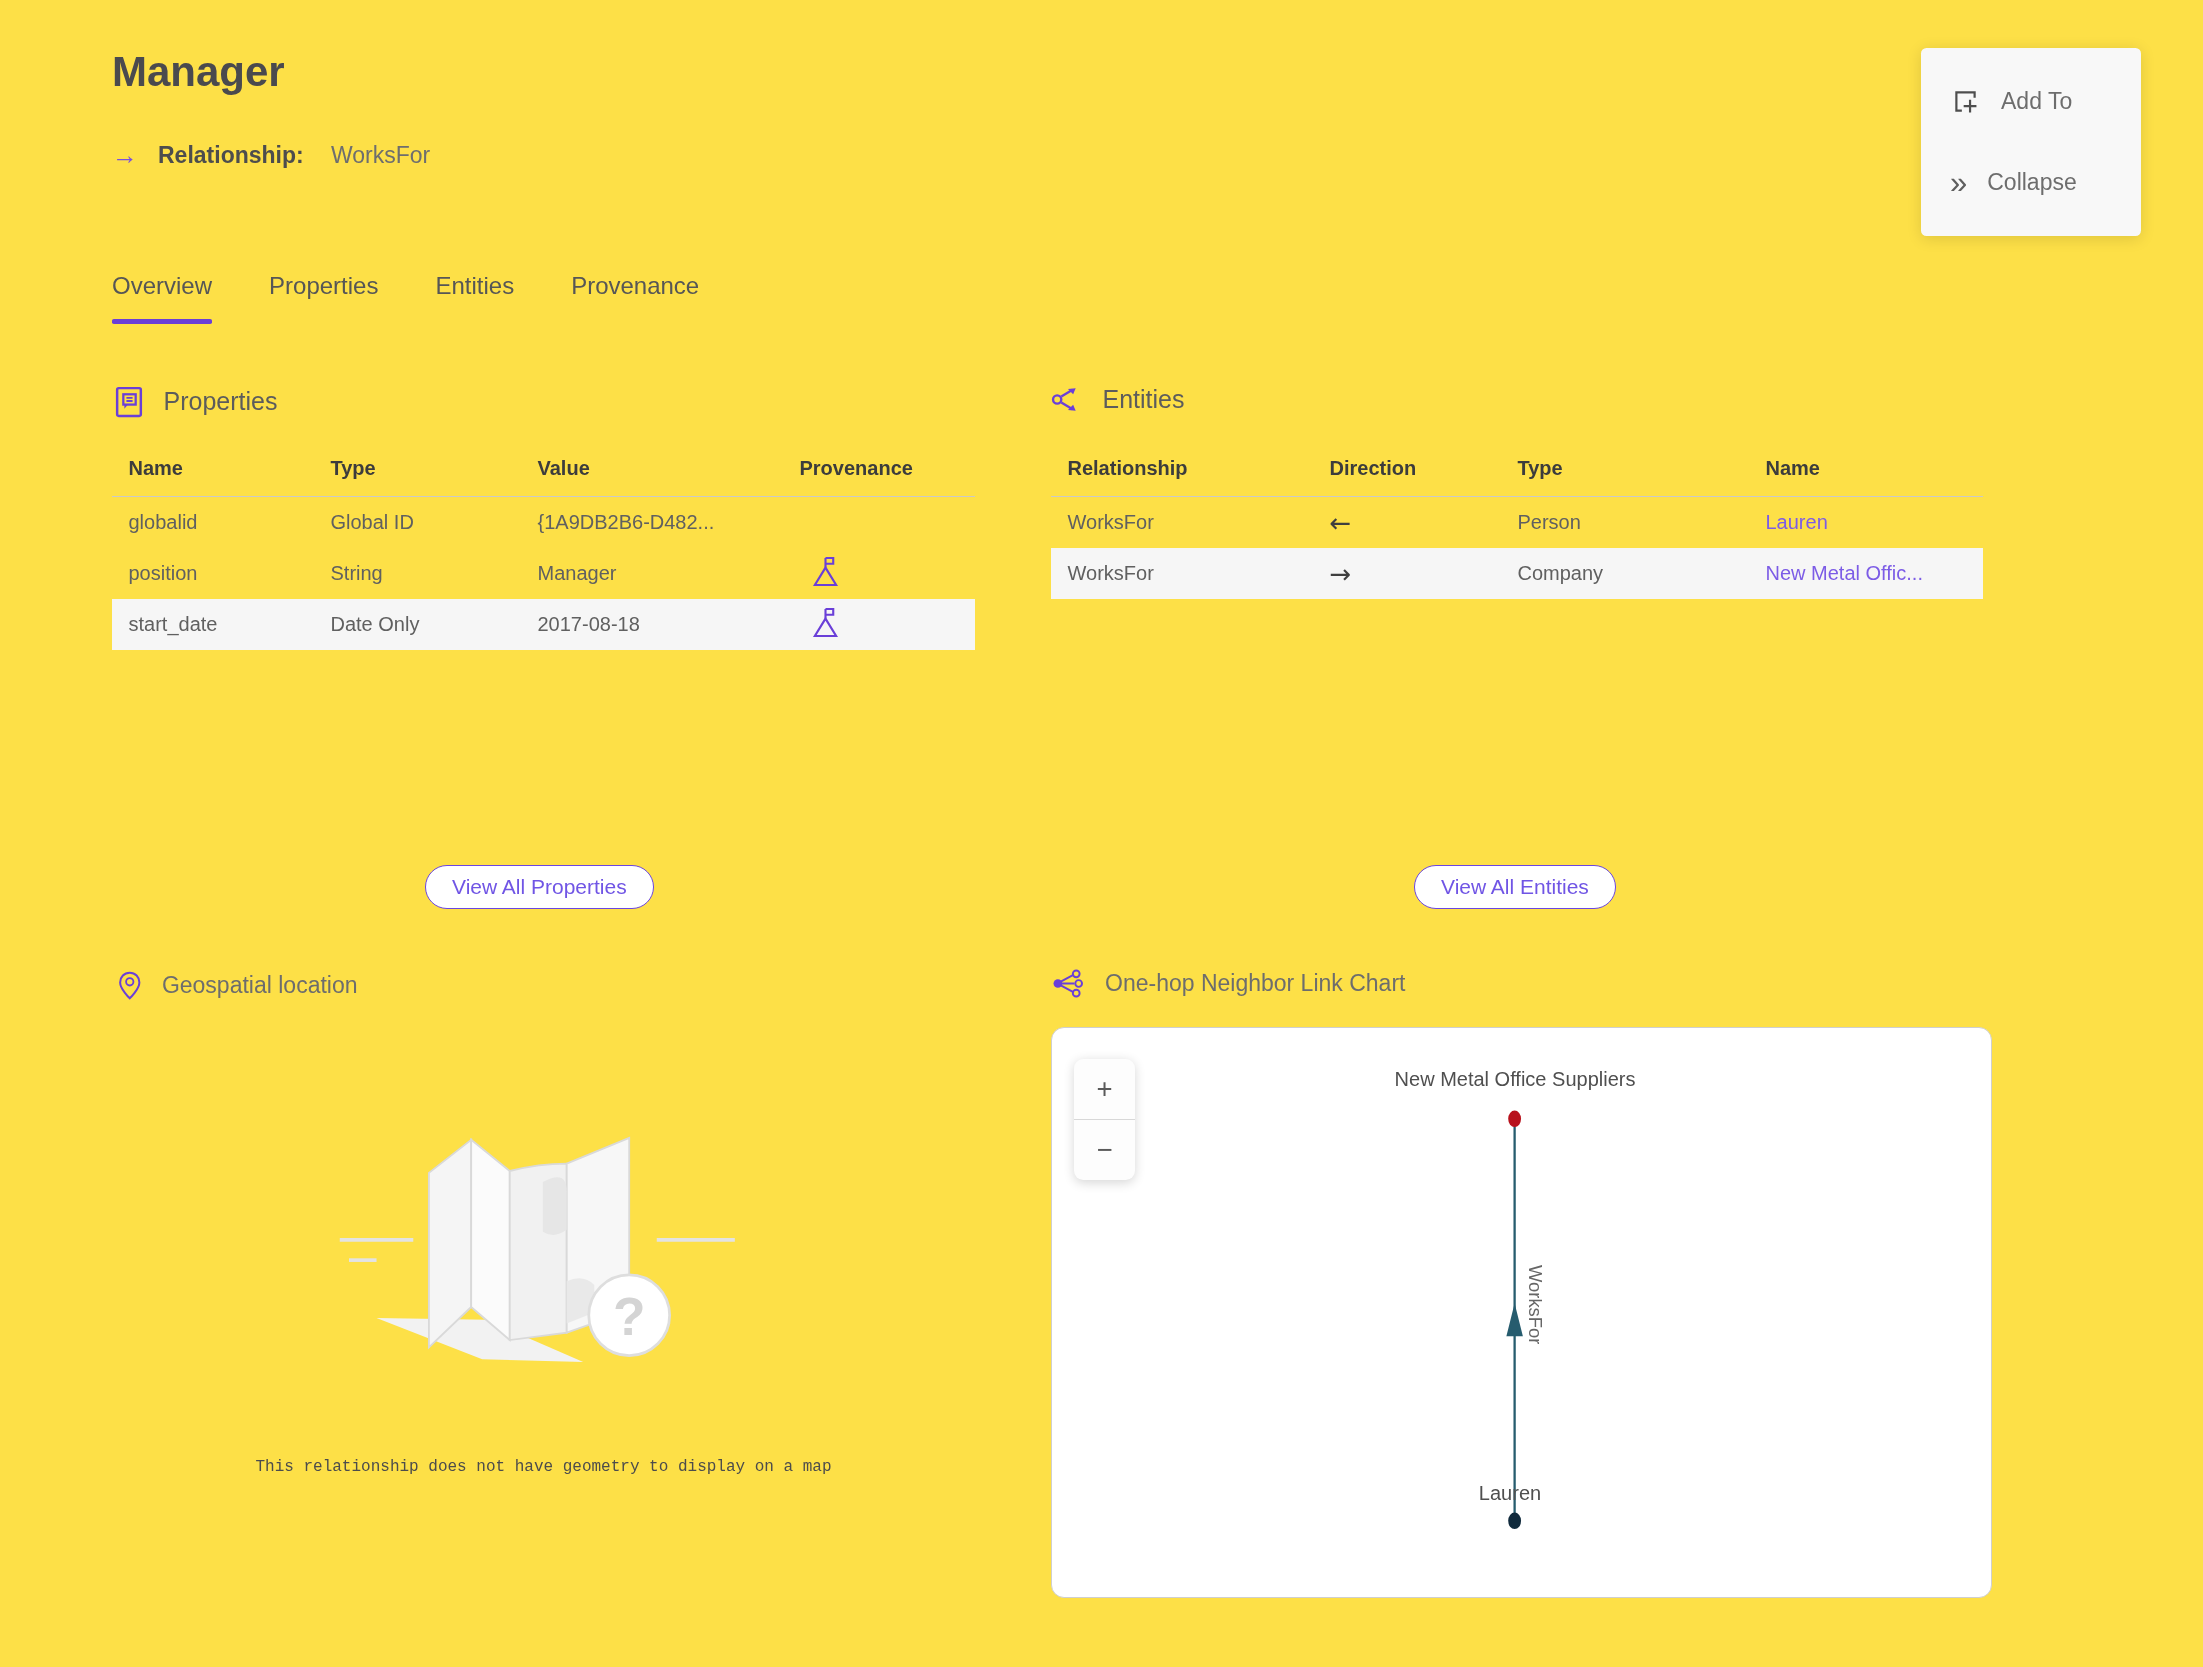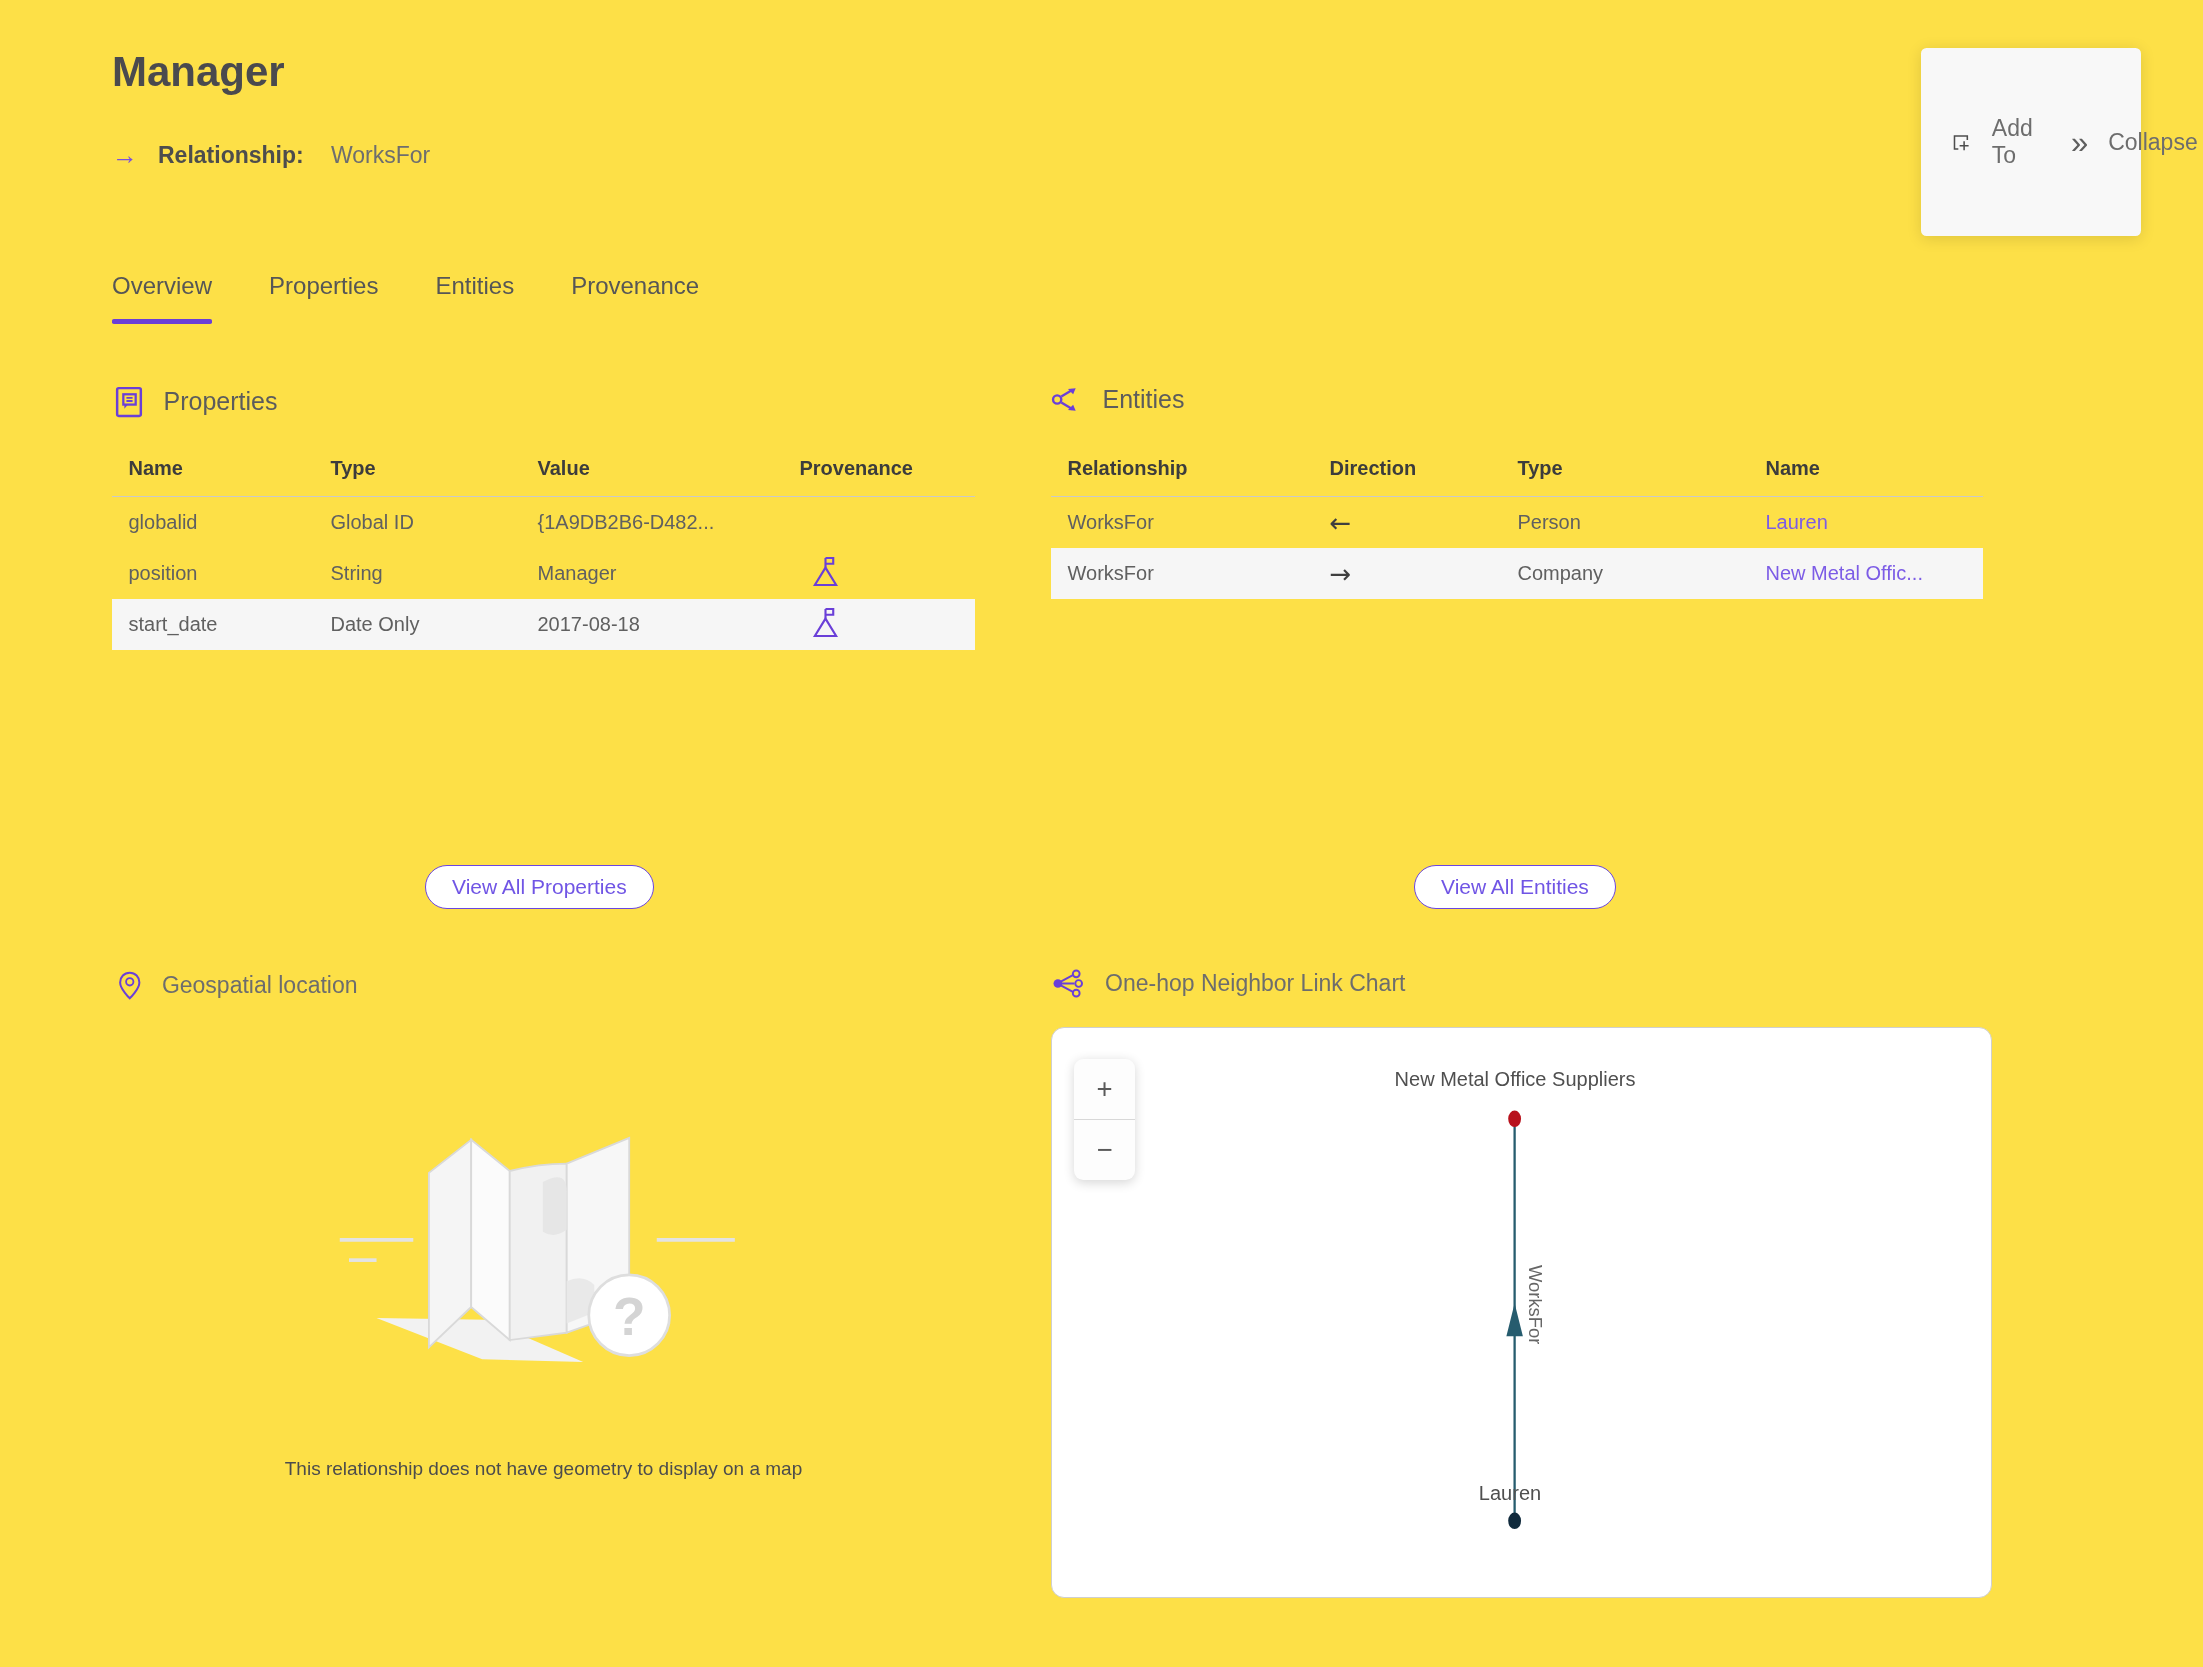--- a/index.html
+++ b/index.html
@@ -9,21 +9,21 @@
   
   .page-title{position:absolute;left:112px;top:48px;font-size:42px;font-weight:700;color:#4a4a4e;}
   .subtitle{position:absolute;left:112px;top:140px;display:flex;align-items:center;gap:20px;font-size:23px;}
   .subtitle .arrow{color:#7a4fe0;font-size:26px;}
   .subtitle .lbl{font-weight:700;color:#4d4d4d;}
   .subtitle .val{color:#6e6e6e;margin-left:7.3px;}
 
   
   .float-actions{position:absolute;left:1921px;top:48px;width:220px;height:188px;
        background:#f8f8f8;border-radius:5.5px;box-shadow:0 2.8px 14.7px rgba(0,0,0,.12);
-       display:flex;justify-content:space-around;padding:13px 0;box-sizing:border-box;}
+       display:flex;flex-direction:column;justify-content:space-around;padding:13px 0;box-sizing:border-box;}
   .fa-item{display:flex;align-items:center;gap:20px;padding-left:29px;cursor:pointer;}
   .fa-item span.txt{font-size:23px;color:#6d6d6d;}
   .fa-item .chev{font-size:31px;color:#5f5f5f;line-height:1;}
 
   
   .tabs{position:absolute;left:112px;top:272px;display:flex;gap:57px;font-size:24px;color:#565656;}
   .tab{position:relative;padding-bottom:24px;cursor:pointer;}
   .tab.active:after{content:"";position:absolute;left:0;right:0;bottom:0;height:4.6px;background:#6b3fd6;border-radius:1.8px;}
 
   
@@ -40,21 +40,21 @@
   .e-grid{grid-template-columns:262px 188px 248px 234px;width:932px;}
   .link{color:#7c5ce6;cursor:pointer;}
   .dir{font-family:"DejaVu Sans",sans-serif;font-size:26px;color:#3f3f3f;}
 
   
   .pill{position:absolute;height:44px;padding:0 26px;border:1.8px solid #6b46e0;border-radius:24px;
         background:#fff;color:#7055e5;font-size:21px;font-family:"Liberation Sans",sans-serif;
         display:flex;align-items:center;cursor:pointer;}
 
   
-  .empty-msg{position:absolute;left:112px;top:1458px;width:863px;text-align:center;font-size:19px;color:#4c4c4c;}
+  .empty-msg{position:absolute;left:112px;top:1458px;width:863px;text-align:center;font-size:16px;color:#4c4c4c;font-family:Liberation Mono, monospace;}
 
   
   .chart-panel{position:absolute;left:1051px;top:1027px;width:941px;height:571px;
         border:0.9px solid #cfcfcf;border-radius:13px;box-sizing:border-box;background:#fff;}
   .zoom-ctl{position:absolute;left:22px;top:31px;width:61px;height:121px;background:#fdfdfd;
         border-radius:9.2px;box-shadow:0 2.8px 11px rgba(0,0,0,.16);display:flex;flex-direction:column;}
   .zoom-btn{flex:1;display:flex;align-items:center;justify-content:center;font-size:27.5px;color:#5a5a5a;cursor:pointer;}
   .zoom-btn.minus{border-top:0.9px solid #d8d8d8;}
   .node-label{position:absolute;font-size:20px;color:#4f4f4f;white-space:nowrap;transform:translateX(-50%);}
   .edge-label{position:absolute;left:472px;top:237px;writing-mode:vertical-rl;font-size:18.4px;color:#666;}

